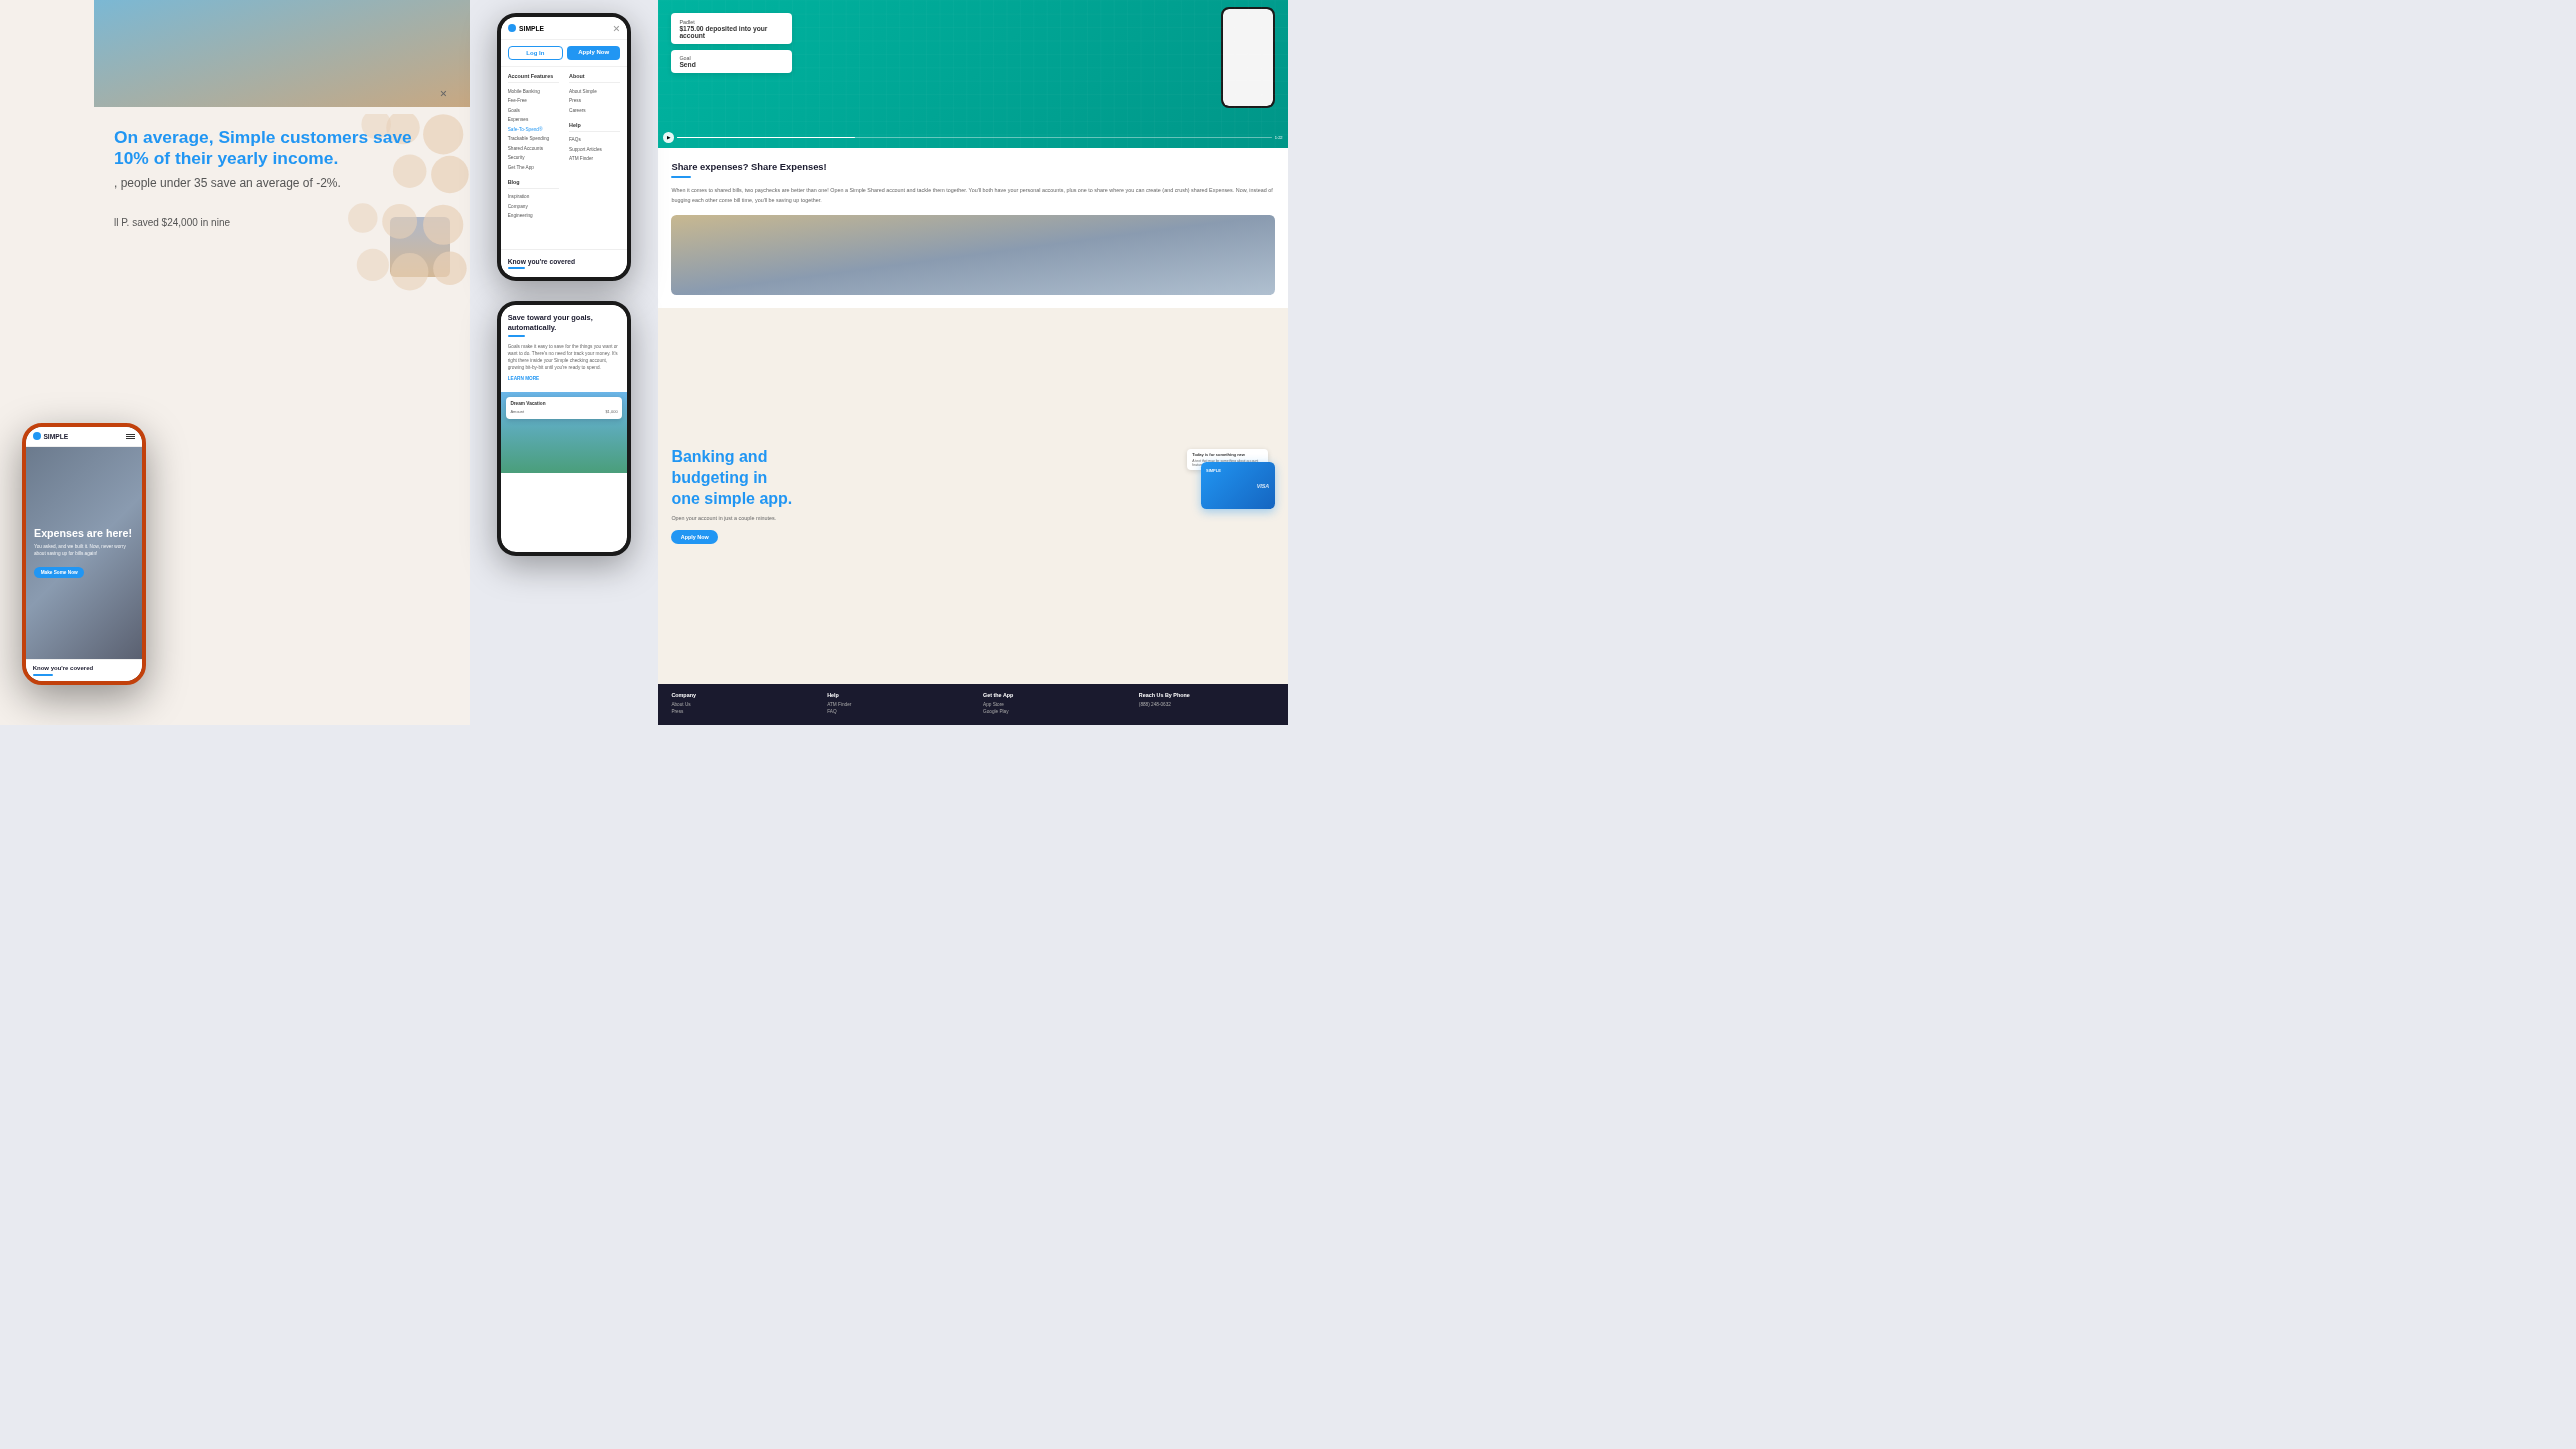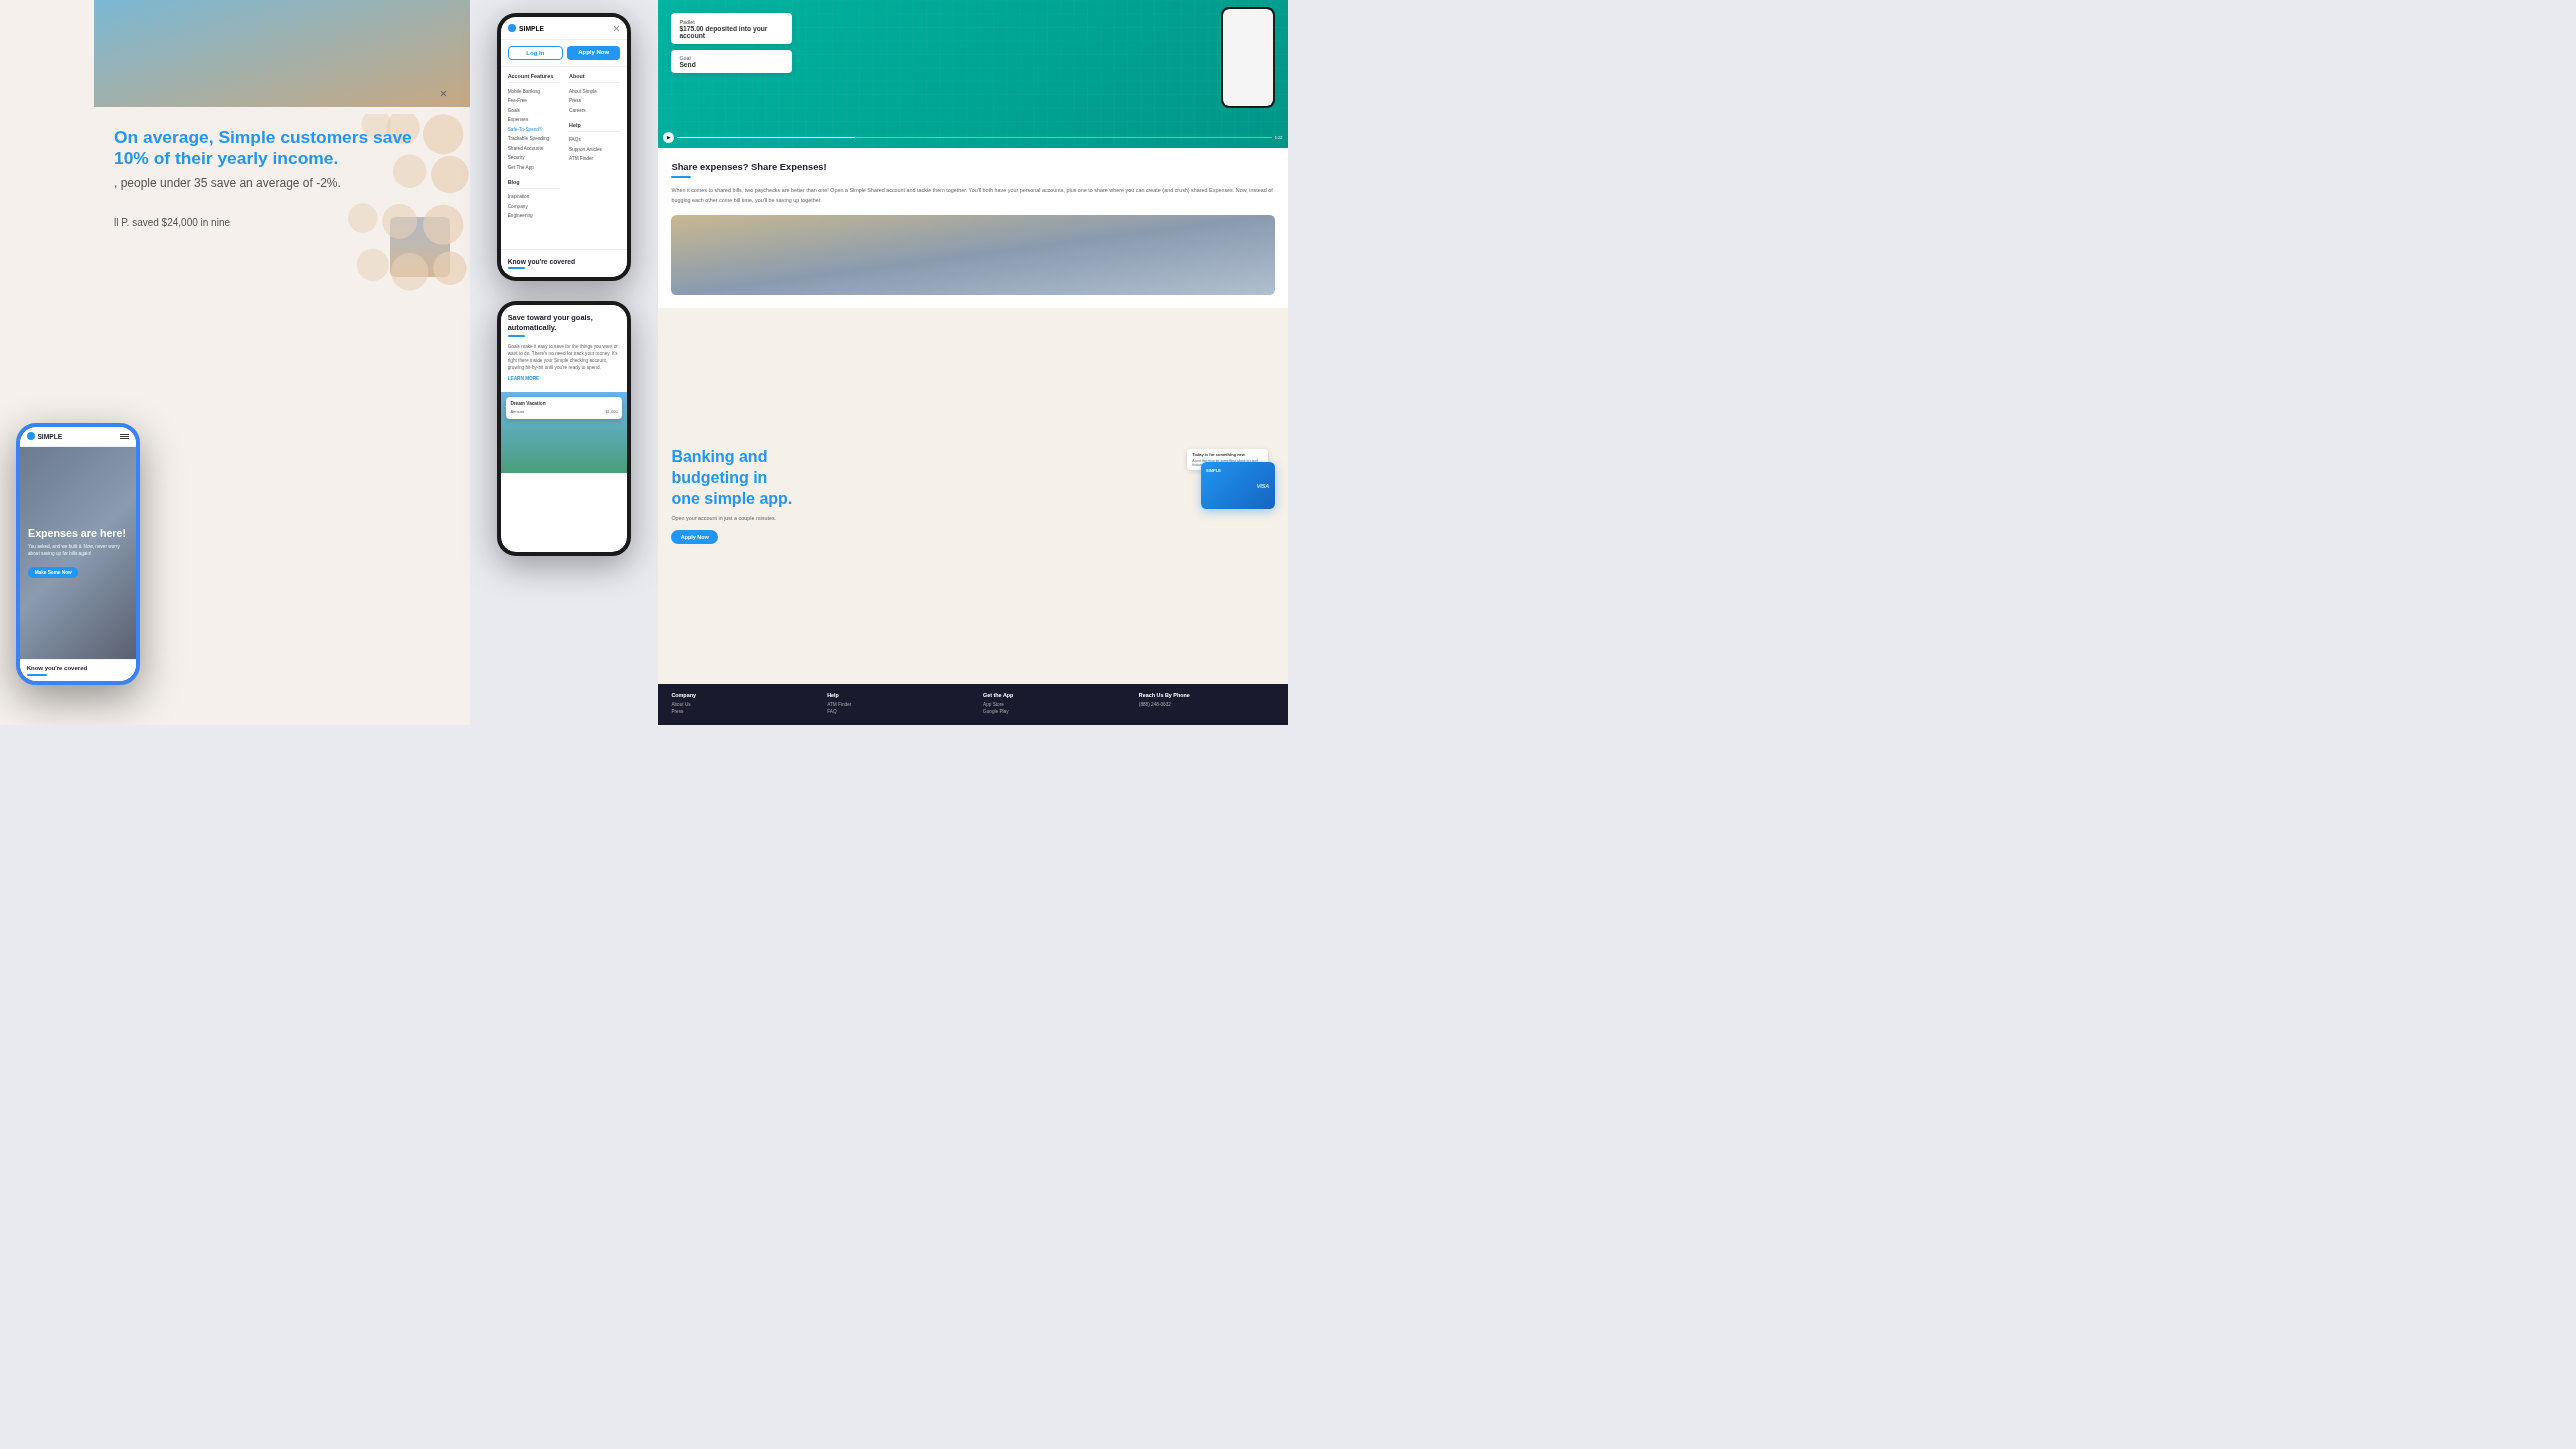--- a/index.html
+++ b/index.html
@@ -25,27 +25,27 @@
     .left-section {
       flex: 0 0 470px;
       background: #f5f0eb;
       position: relative;
       overflow: hidden;
     }
 
     
     .phone-left {
       position: absolute;
-      left: 16px;
+      left: 22px;
       bottom: 40px;
       width: 124px;
       height: 262px;
       background: #737373;
       border-radius: 20px;
-      border: 4px solid #3b82f6;
+      border: 4px solid #c2410c;
       box-shadow: 0 13.4px 40px rgba(0,0,0,0.4);
       overflow: hidden;
       z-index: 10;
     }
 
     .phone-left-inner {
       width: 100%;
       height: 100%;
       background: white;
       border-radius: 16px;

